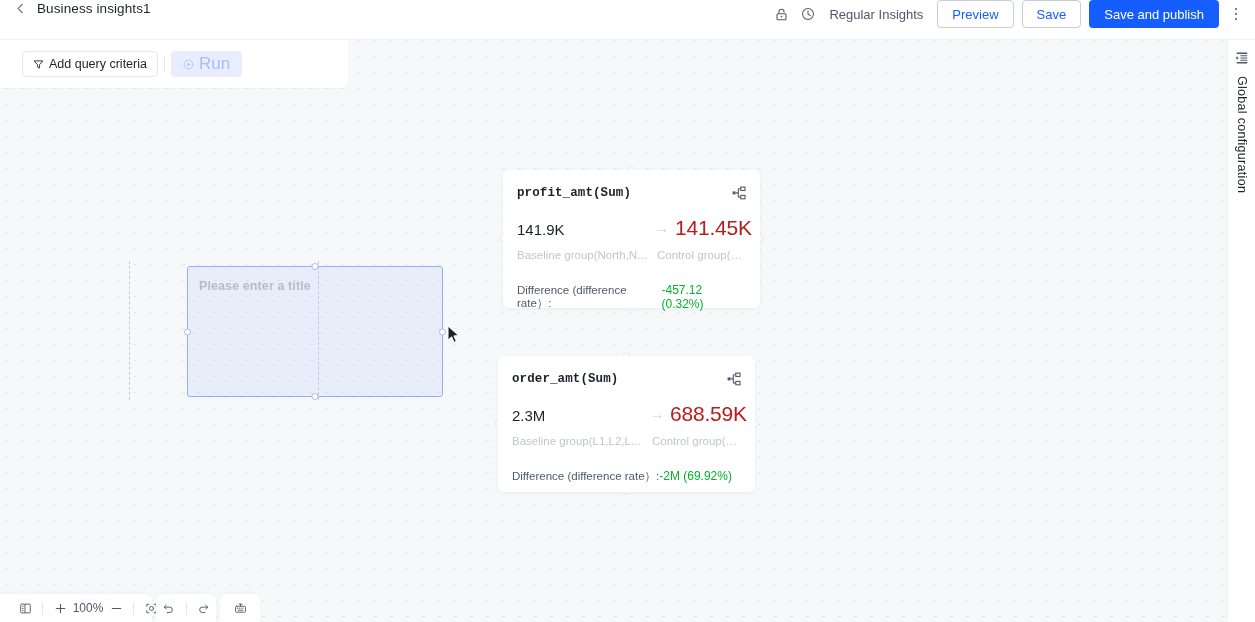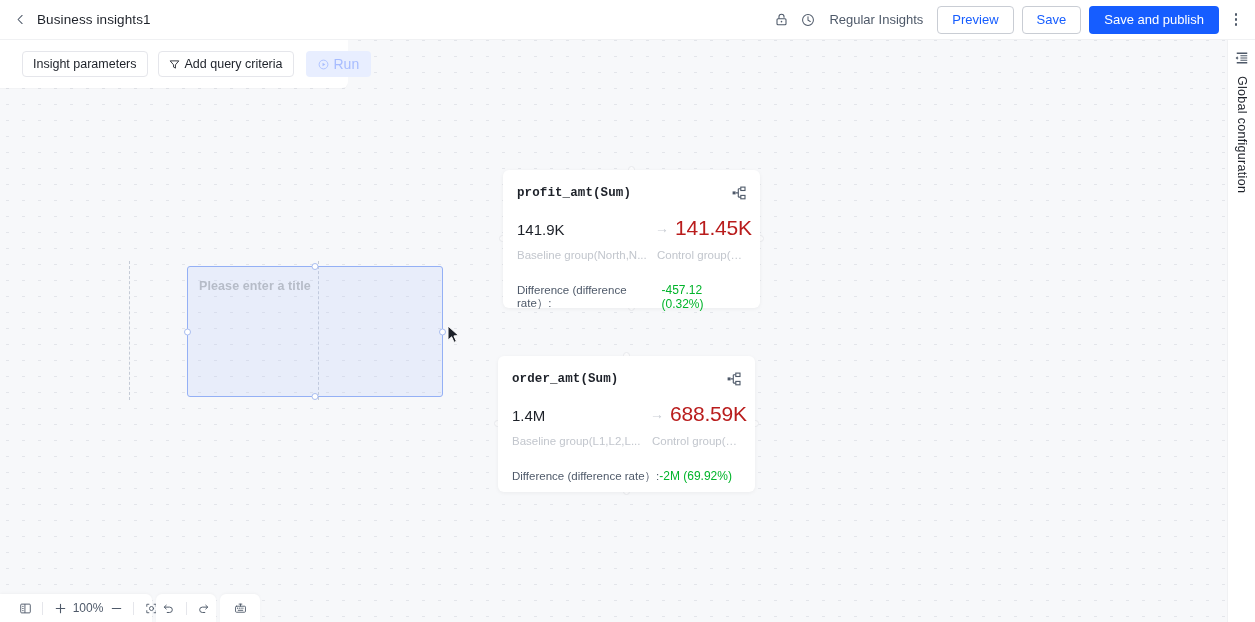--- a/index.html
+++ b/index.html
@@ -22,21 +22,21 @@
   }
 
   
   .topbar {
     position: absolute;
     left: 0; top: 0;
     width: 1255px; height: 40px;
     background: #ffffff;
     border-bottom: 1px solid #f0f1f3;
     display: flex;
-    align-items: center;
+    align-items: flex-start;
     z-index: 40;
   }
   .topbar-left {
     display: flex;
     align-items: center;
     gap: 9px;
     padding-left: 12px;
   }
   .back-chevron {
     width: 16px; height: 16px;
@@ -142,21 +142,21 @@
   .divider-v {
     width: 1px; height: 16px;
     background: #e5e6eb;
     margin: 0 -4px;
   }
   .run-btn {
     height: 26px;
     border-radius: 4px;
     background: #e8eeff;
     color: #a7bcff;
-    font-size: 14px;
+    font-size: 17px;
     display: inline-flex;
     align-items: center;
     gap: 5px;
     padding: 0 12px;
     cursor: not-allowed;
     white-space: nowrap;
   }
 
   
   .canvas {
@@ -510,21 +510,21 @@
       <span class="card-menu-icon">
         <svg viewBox="0 0 14 14" width="14" height="14" fill="none" stroke="currentColor" stroke-width="1.1">
           <rect x="0.6" y="5.4" width="3" height="3" fill="currentColor" stroke="none"></rect>
           <rect x="8.8" y="1.1" width="4.2" height="3.4"></rect>
           <rect x="8.8" y="9.4" width="4.2" height="3.4"></rect>
           <path d="M3.9 6.9 H6.3 M6.3 2.8 V11.1 M6.3 2.8 H8.7 M6.3 11.1 H8.7"></path>
         </svg>
       </span>
     </div>
     <div class="values-row">
-      <span class="val-base">1.4M</span>
+      <span class="val-base">2.3M</span>
       <span class="arrow">→</span>
       <span class="val-control">688.59K</span>
     </div>
     <div class="labels-row">
       <span class="lbl lbl-base">Baseline group(L1,L2,L...</span>
       <span class="lbl lbl-ctrl">Control group(Other...</span>
     </div>
     <div class="diff-row">
       <span>Difference (difference rate）:</span>
       <span class="diff-val">-2M (69.92%)</span>
@@ -571,23 +571,20 @@
 
       <span class="more-dots">
         <i></i>
           <i></i>
           <i></i>
       </span>
     </div>
   </div>
 
   <div class="query-bar">
-    <span class="pill">
-      <span>Insight parameters</span>
-    </span>
     <span class="pill">
       <span style="display:flex;">
         <svg viewBox="0 0 14 14" width="11" height="11" fill="none" stroke="currentColor" stroke-width="1.1" stroke-linejoin="round">
           <path d="M1.5 2.4 H12.5 L8.2 7.4 V11.6 L5.8 10.3 V7.4 Z"></path>
         </svg>
       </span>
       <span>Add query criteria</span>
     </span>
     <span class="divider-v"></span>
     <span class="run-btn">

